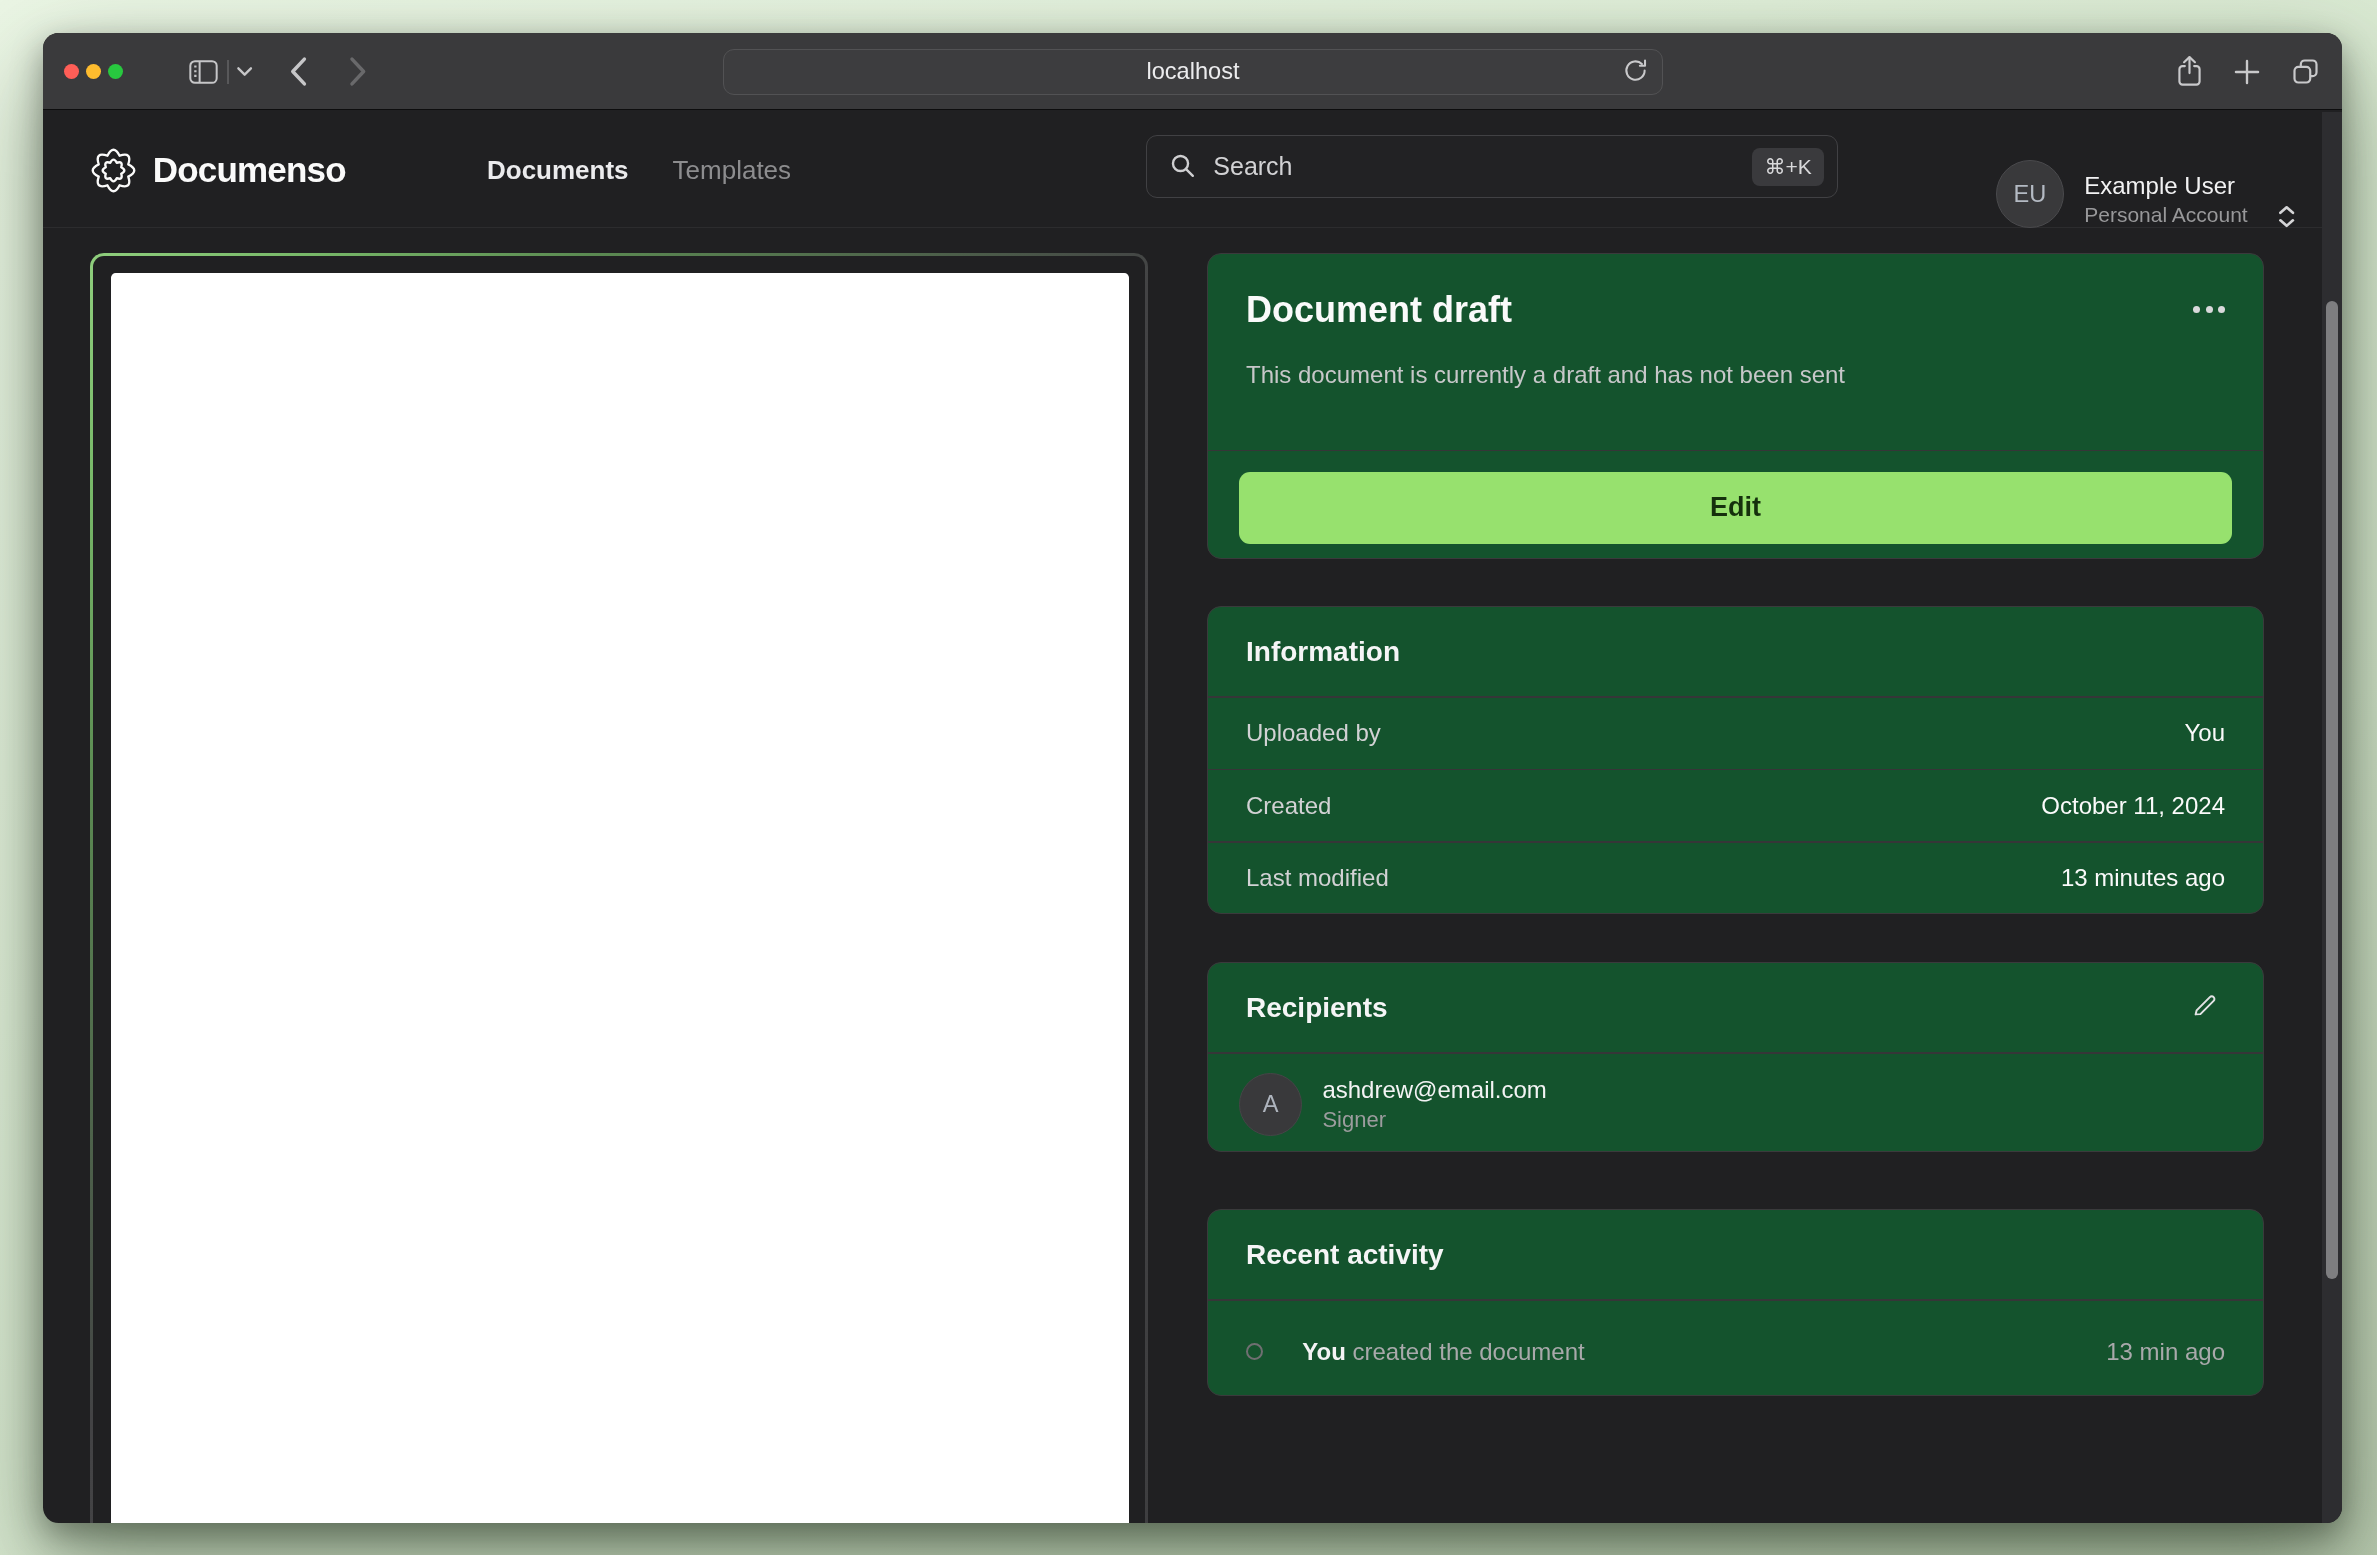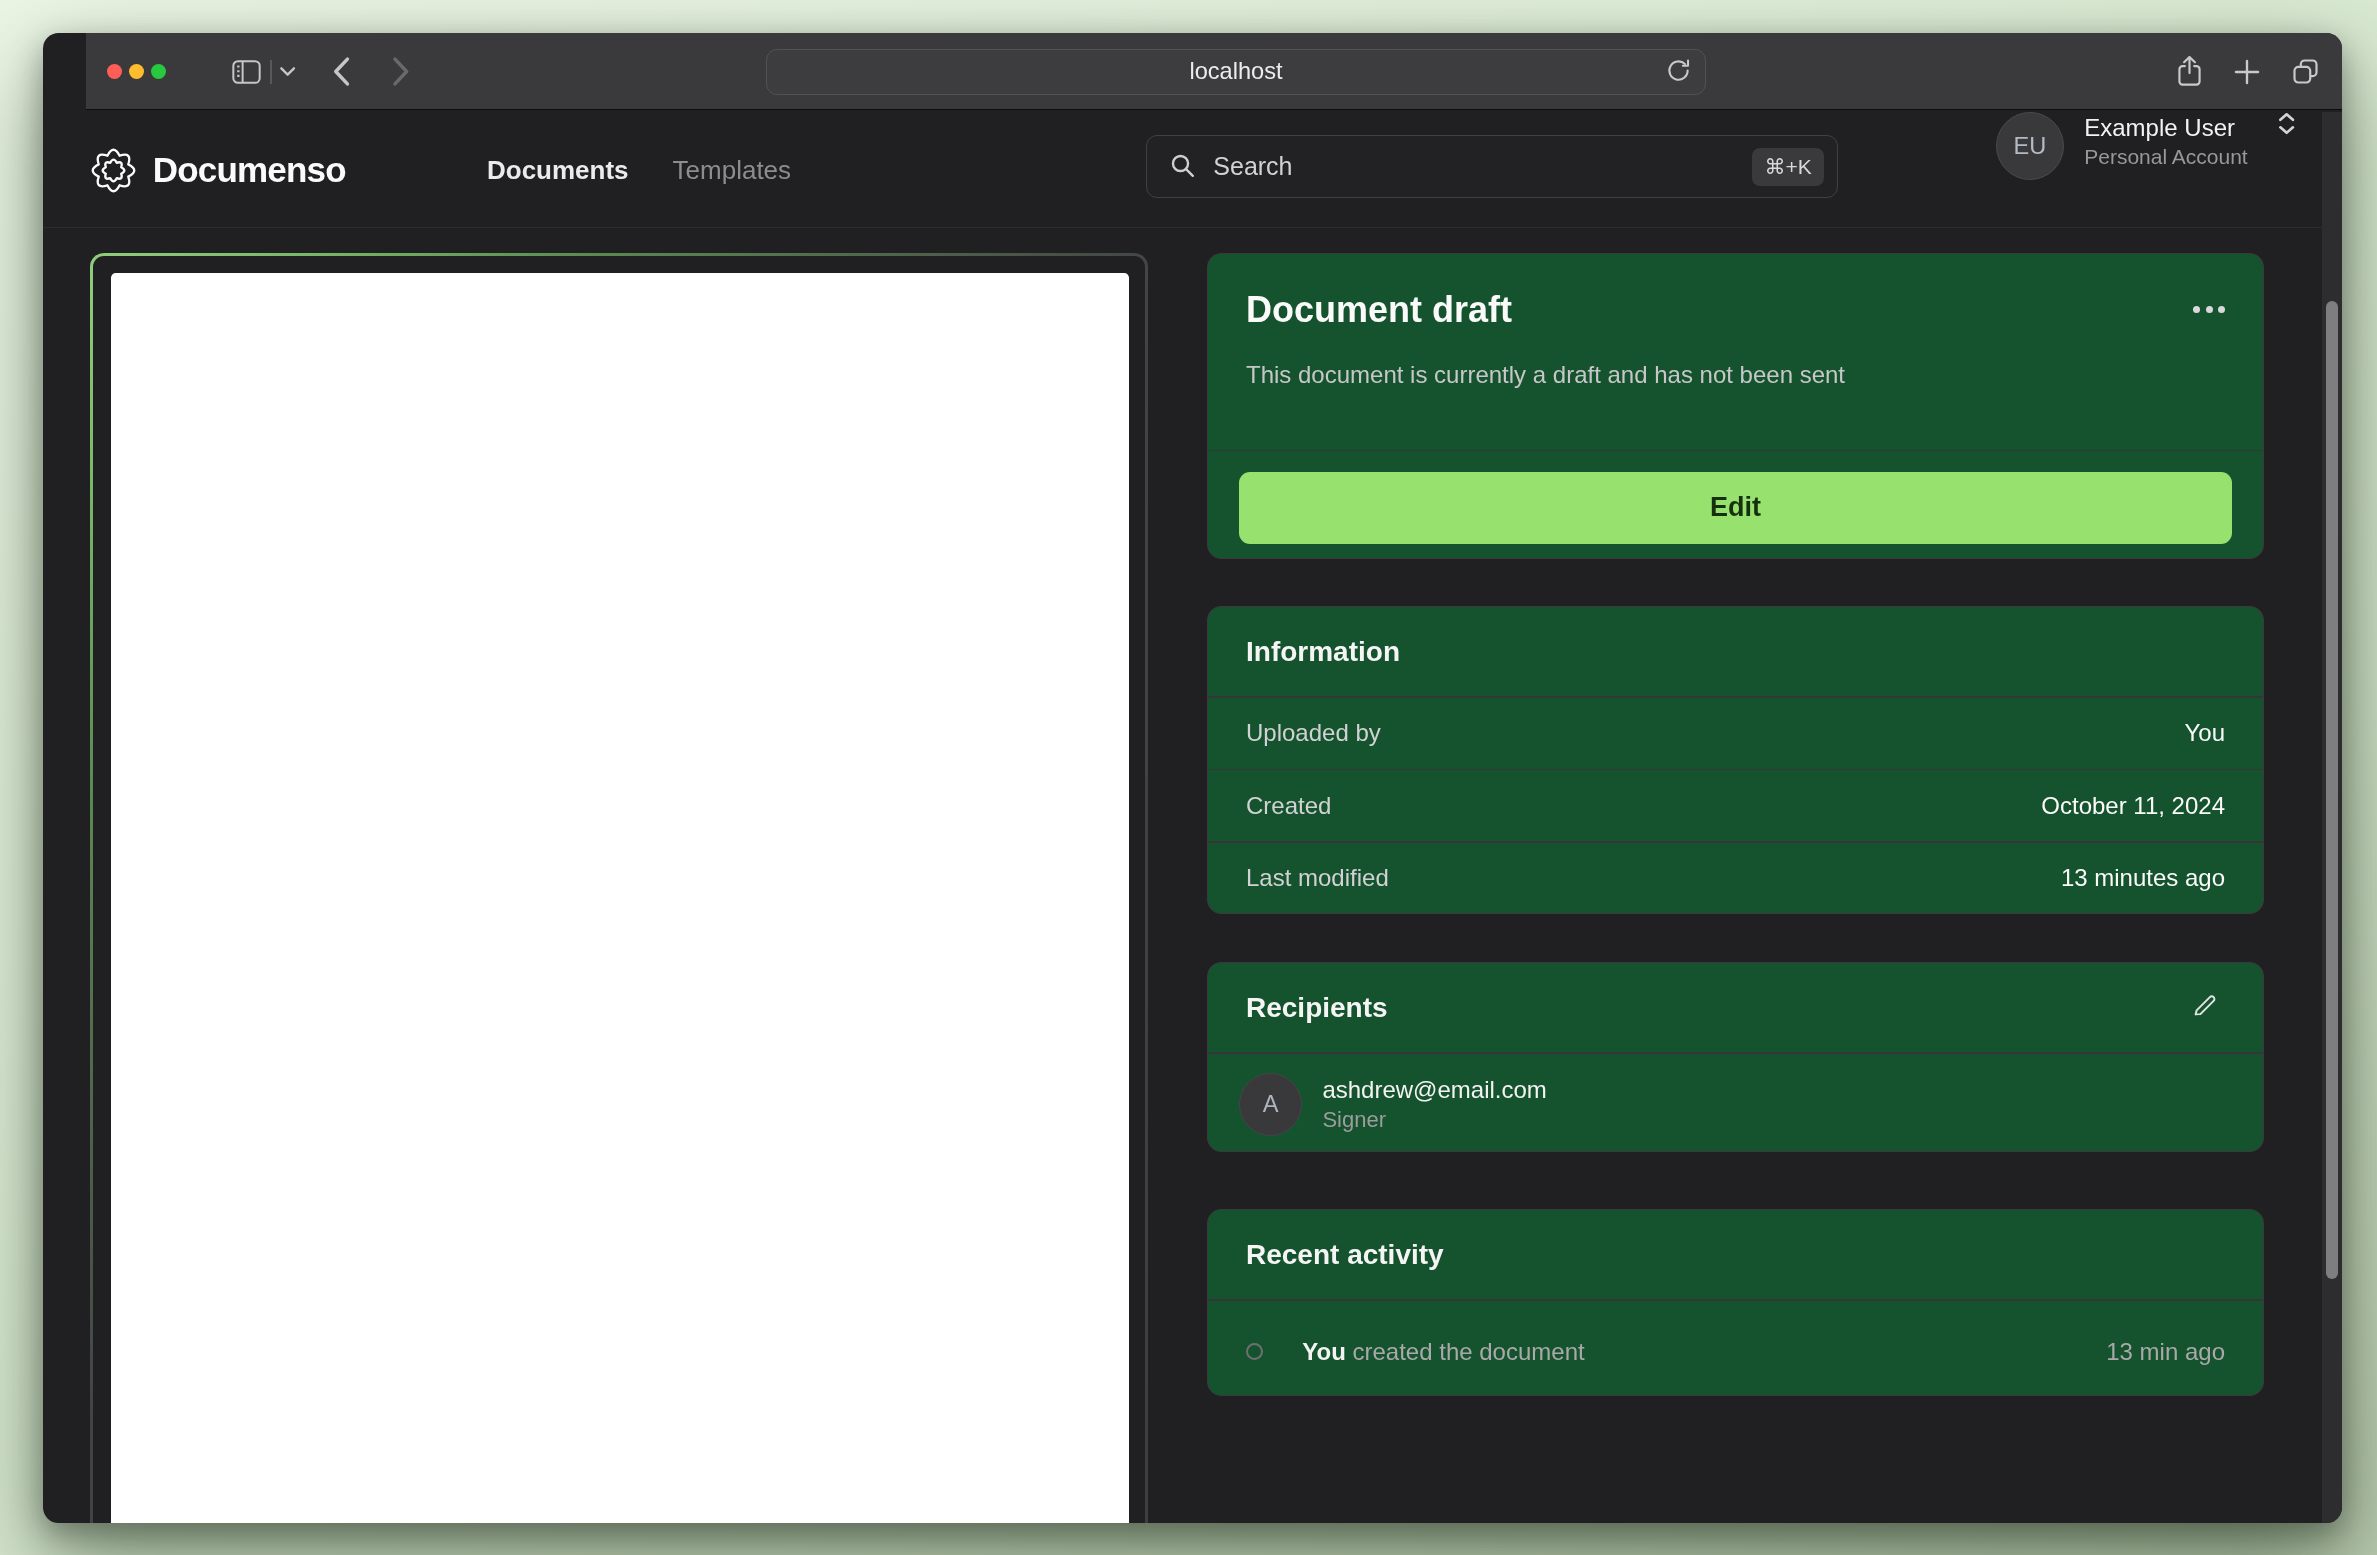--- a/index.html
+++ b/index.html
@@ -13,21 +13,21 @@
   
   .window {
     position:absolute; left:43px; top:33px; width:2299px; height:1490px;
     border-radius:15.7px; overflow:hidden; background:#202022;
     box-shadow:0 39px 94px rgba(45,65,40,.55), 0 11px 31px rgba(0,0,0,.35);
   }
 
   
   .chrome {
     position:absolute; left:0; top:0; right:0; height:77px;
-    background:#3a3a3c; border-bottom:1.6px solid #0d0d0e;margin-left:43px;
+    background:#3a3a3c; border-bottom:1.6px solid #0d0d0e;
   }
   .traffic { position:absolute; left:21px; top:0; height:77px; display:flex; align-items:center; gap:7px; }
   .tl { width:15px; height:15px; border-radius:50%; }
   .tl.red{ background:#ff5e57; } .tl.yellow{ background:#febc2e; } .tl.green{ background:#28c83f; }
   .chrome svg { display:block; }
   .cbtn { position:absolute; top:0; height:77px; display:flex; align-items:center; color:#c6c6c8; }
   .cbtn.dim { color:#69696b; }
   .tb-divider { position:absolute; left:184px; top:27px; width:1.6px; height:23.6px; background:#58585a; }
   .urlbar {
     position:absolute; left:680px; top:15.7px; width:940px; height:46px;
@@ -52,21 +52,21 @@
     position:absolute; left:1103px; top:23px; width:692px; height:63px;
     border:1.6px solid #414144; border-radius:11px; background:#222224;
     display:flex; align-items:center; color:#d2d2d4;
   }
   .searchbar .mag { margin-left:22px; color:#cfcfd1; }
   .searchbar .ph { margin-left:17.3px; font-size:25px; }
   .kbd {
     margin-left:auto; margin-right:12.6px; background:#3a3a3d; border-radius:7.9px;
     padding:7px 12.6px; font-size:21px; color:#d8d8da;
   }
-  .user { position:absolute; right:47px; top:0; height:116px; display:flex; align-items:flex-start; }
+  .user { position:absolute; right:47px; top:0; height:116px; display:flex; align-items:flex-end; }
   .avatar {
     width:68px; height:68px; border-radius:50%; background:#39393b; border:1.6px solid #4a4a4d;
     display:flex; align-items:center; justify-content:center; color:#b4bac3; font-size:23.6px;
   }
   .user-names { margin-left:20.4px; }
   .user-name { color:#f2f2f3; font-size:24px; line-height:31px; }
   .user-sub { color:#98989a; font-size:21px; line-height:27px; }
   .user-caret { margin-left:30px; color:#d4d4d6; display:flex; flex-direction:column; gap:3.1px; }
 
   

